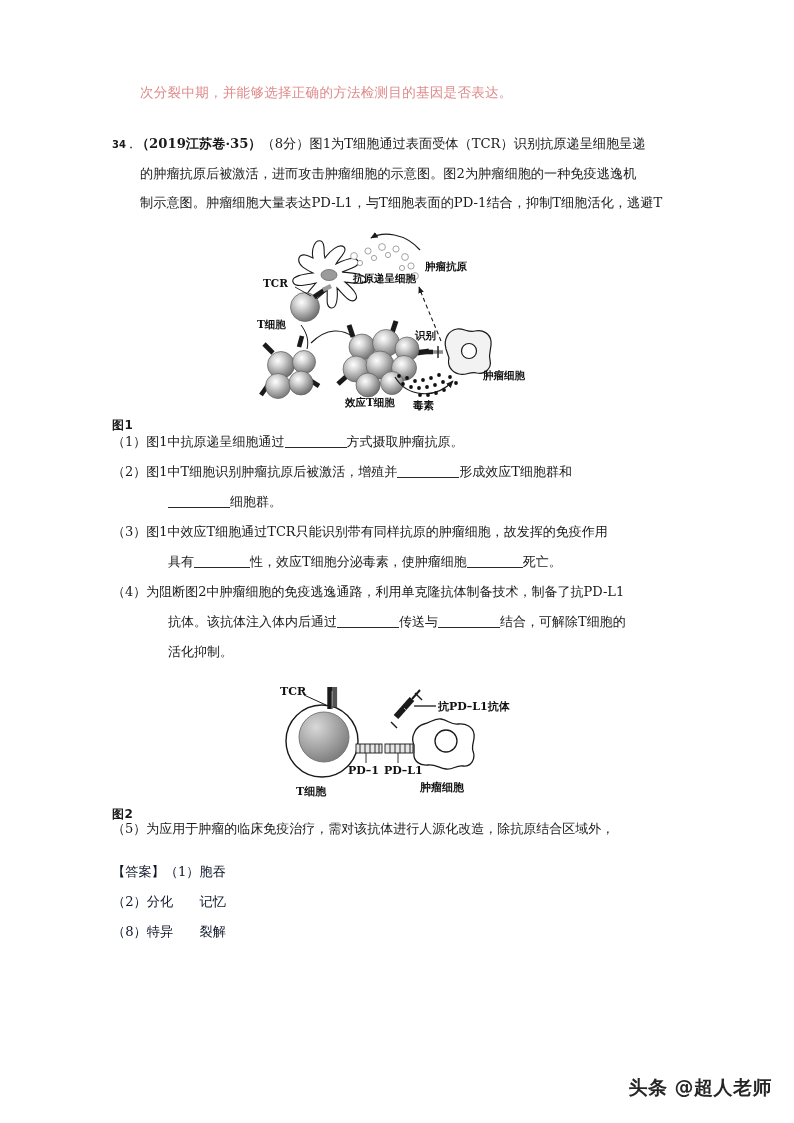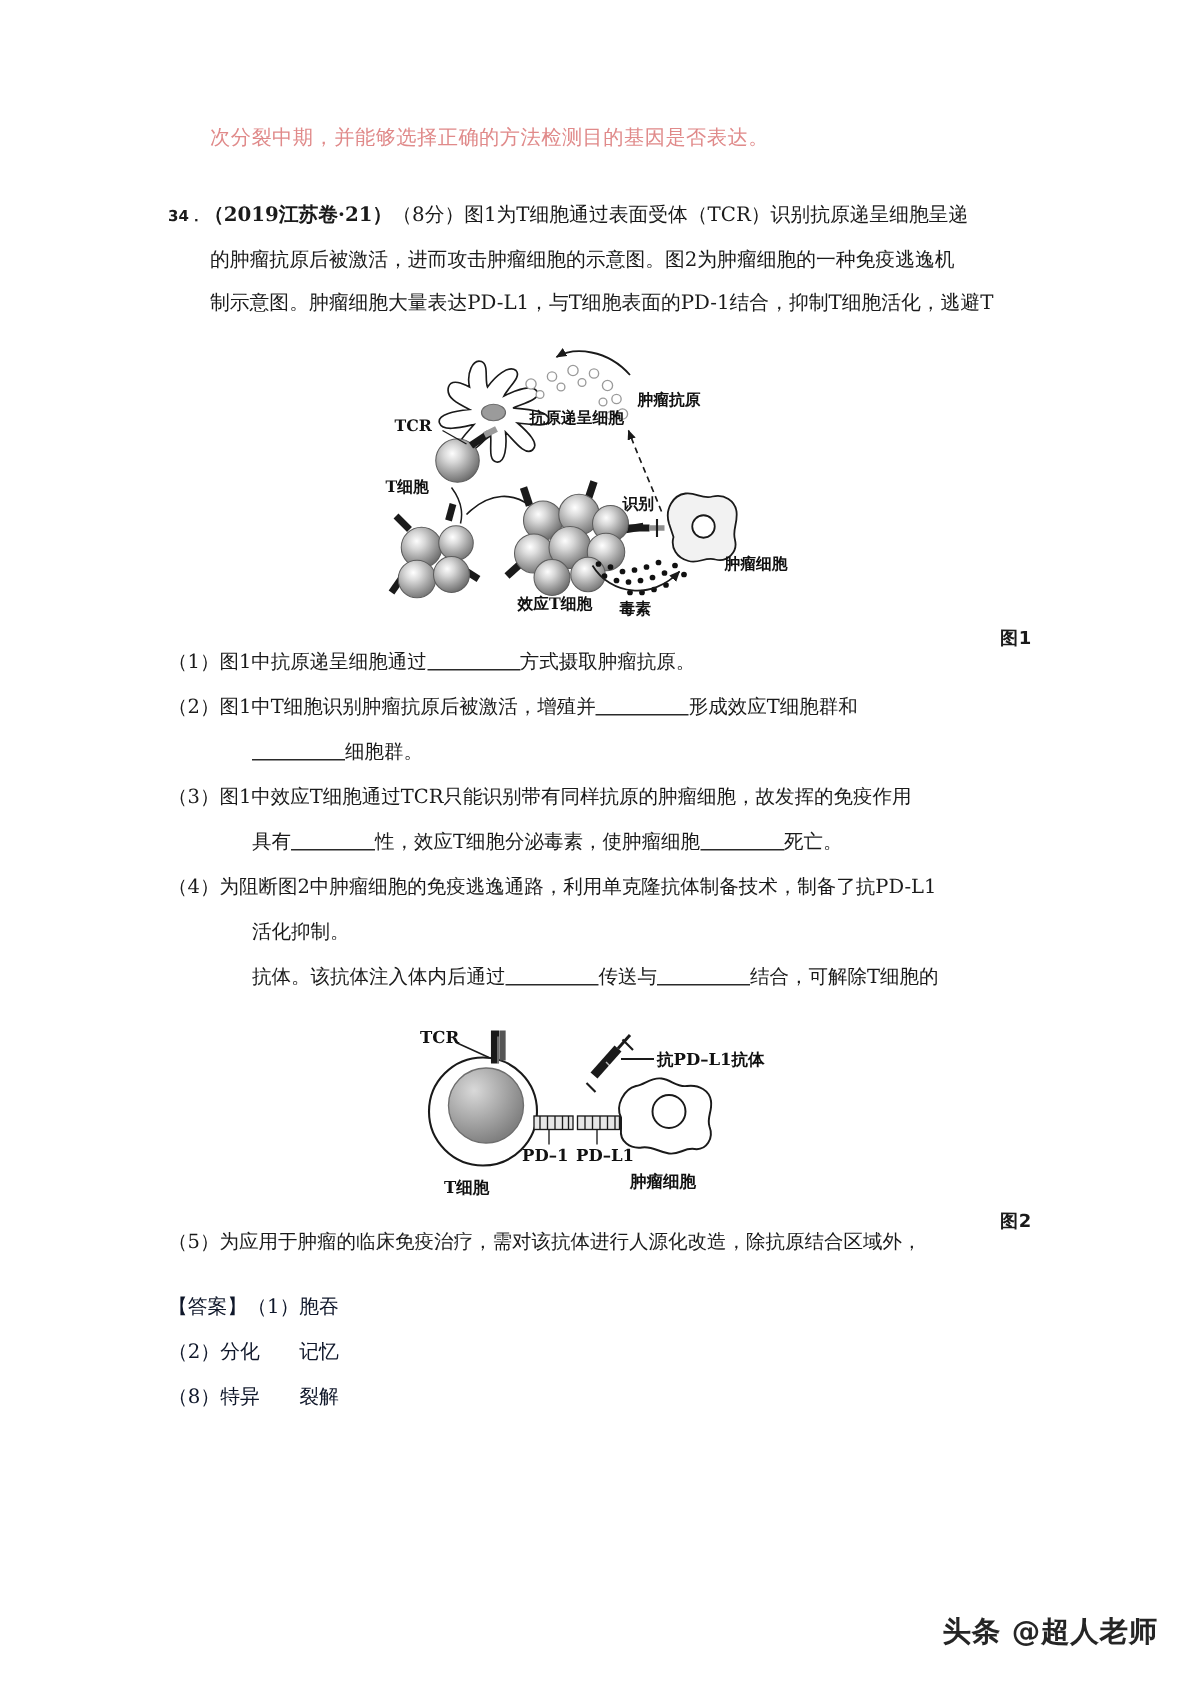--- a/index.html
+++ b/index.html
@@ -81,21 +81,21 @@
 
   .ans-block {
     margin-top: 13px;
     color: #0f172a;
     font-size: 13.2px;
     line-height: 30px;
   }
   .ans-line { white-space: pre; }
 
   .fig-caption {
-    text-align: right;
+    text-align: left;
     font-weight: bold;
     font-size: 12px;
     font-family: "DejaVu Sans", "Liberation Sans", sans-serif;
     letter-spacing: 0.5px;
     margin-top: 2px;
   }
 
   
   .figure {
     position: relative;
@@ -123,21 +123,21 @@
 <body>
 
 <div class="page">
 
   <div class="content">
 
     <div class="carry-line">次分裂中期，并能够选择正确的方法检测目的基因是否表达。</div>
 
     <div class="q-block">
       <div class="hang">
-        <span class="q-num">34．</span><span class="q-src">（2019江苏卷·21）</span><span>（8分）</span><span>图1为T细胞通过表面受体（TCR）识别抗原递呈细胞呈递</span>
+        <span class="q-num">34．</span><span class="q-src">（2019江苏卷·35）</span><span>（8分）</span><span>图1为T细胞通过表面受体（TCR）识别抗原递呈细胞呈递</span>
       </div>
       <div class="indent-1">的肿瘤抗原后被激活，进而攻击肿瘤细胞的示意图。图2为肿瘤细胞的一种免疫逃逸机</div>
       <div class="indent-1">制示意图。肿瘤细胞大量表达PD-L1，与T细胞表面的PD-1结合，抑制T细胞活化，逃避T</div>
     </div>
 
     <div class="figure fig1-wrap">
       <svg class="fig-svg" width="330" height="190" viewBox="0 0 330 190">
         <defs>
           <radialGradient id="cellG" cx="38%" cy="34%" r="68%">
             <stop offset="0%" stop-color="#fdfdfd"></stop>
@@ -291,24 +291,24 @@
         <span>（3）</span><span>图1中效应T细胞通过TCR只能识别带有同样抗原的肿瘤细胞，故发挥的免疫作用</span>
       </div>
       <div class="sub-q cont">
         <span>具有</span><span class="blank b-sm"></span><span>性，效应T细胞分泌毒素，使肿瘤细胞</span><span class="blank b-sm"></span><span>死亡。</span>
       </div>
 
       <div class="sub-q">
         <span>（4）</span><span>为阻断图2中肿瘤细胞的免疫逃逸通路，利用单克隆抗体制备技术，制备了抗PD-L1</span>
       </div>
       <div class="sub-q cont">
+        <span>抗体。该抗体注入体内后通过</span><span class="blank b-md"></span><span>传送与</span><span class="blank b-md"></span><span>结合，可解除T细胞的</span>
+      </div>
+      <div class="sub-q cont">
         <span>活化抑制。</span>
-      </div>
-      <div class="sub-q cont">
-        <span>抗体。该抗体注入体内后通过</span><span class="blank b-md"></span><span>传送与</span><span class="blank b-md"></span><span>结合，可解除T细胞的</span>
       </div>
     </div>
 
     <div class="figure fig2-wrap">
       <svg class="fig-svg" width="280" height="125" viewBox="0 0 280 125">
         <defs>
           <radialGradient id="nucG" cx="34%" cy="30%" r="72%">
             <stop offset="0%" stop-color="#d9d9d9"></stop>
             <stop offset="55%" stop-color="#a8a8a8"></stop>
             <stop offset="100%" stop-color="#808080"></stop>

